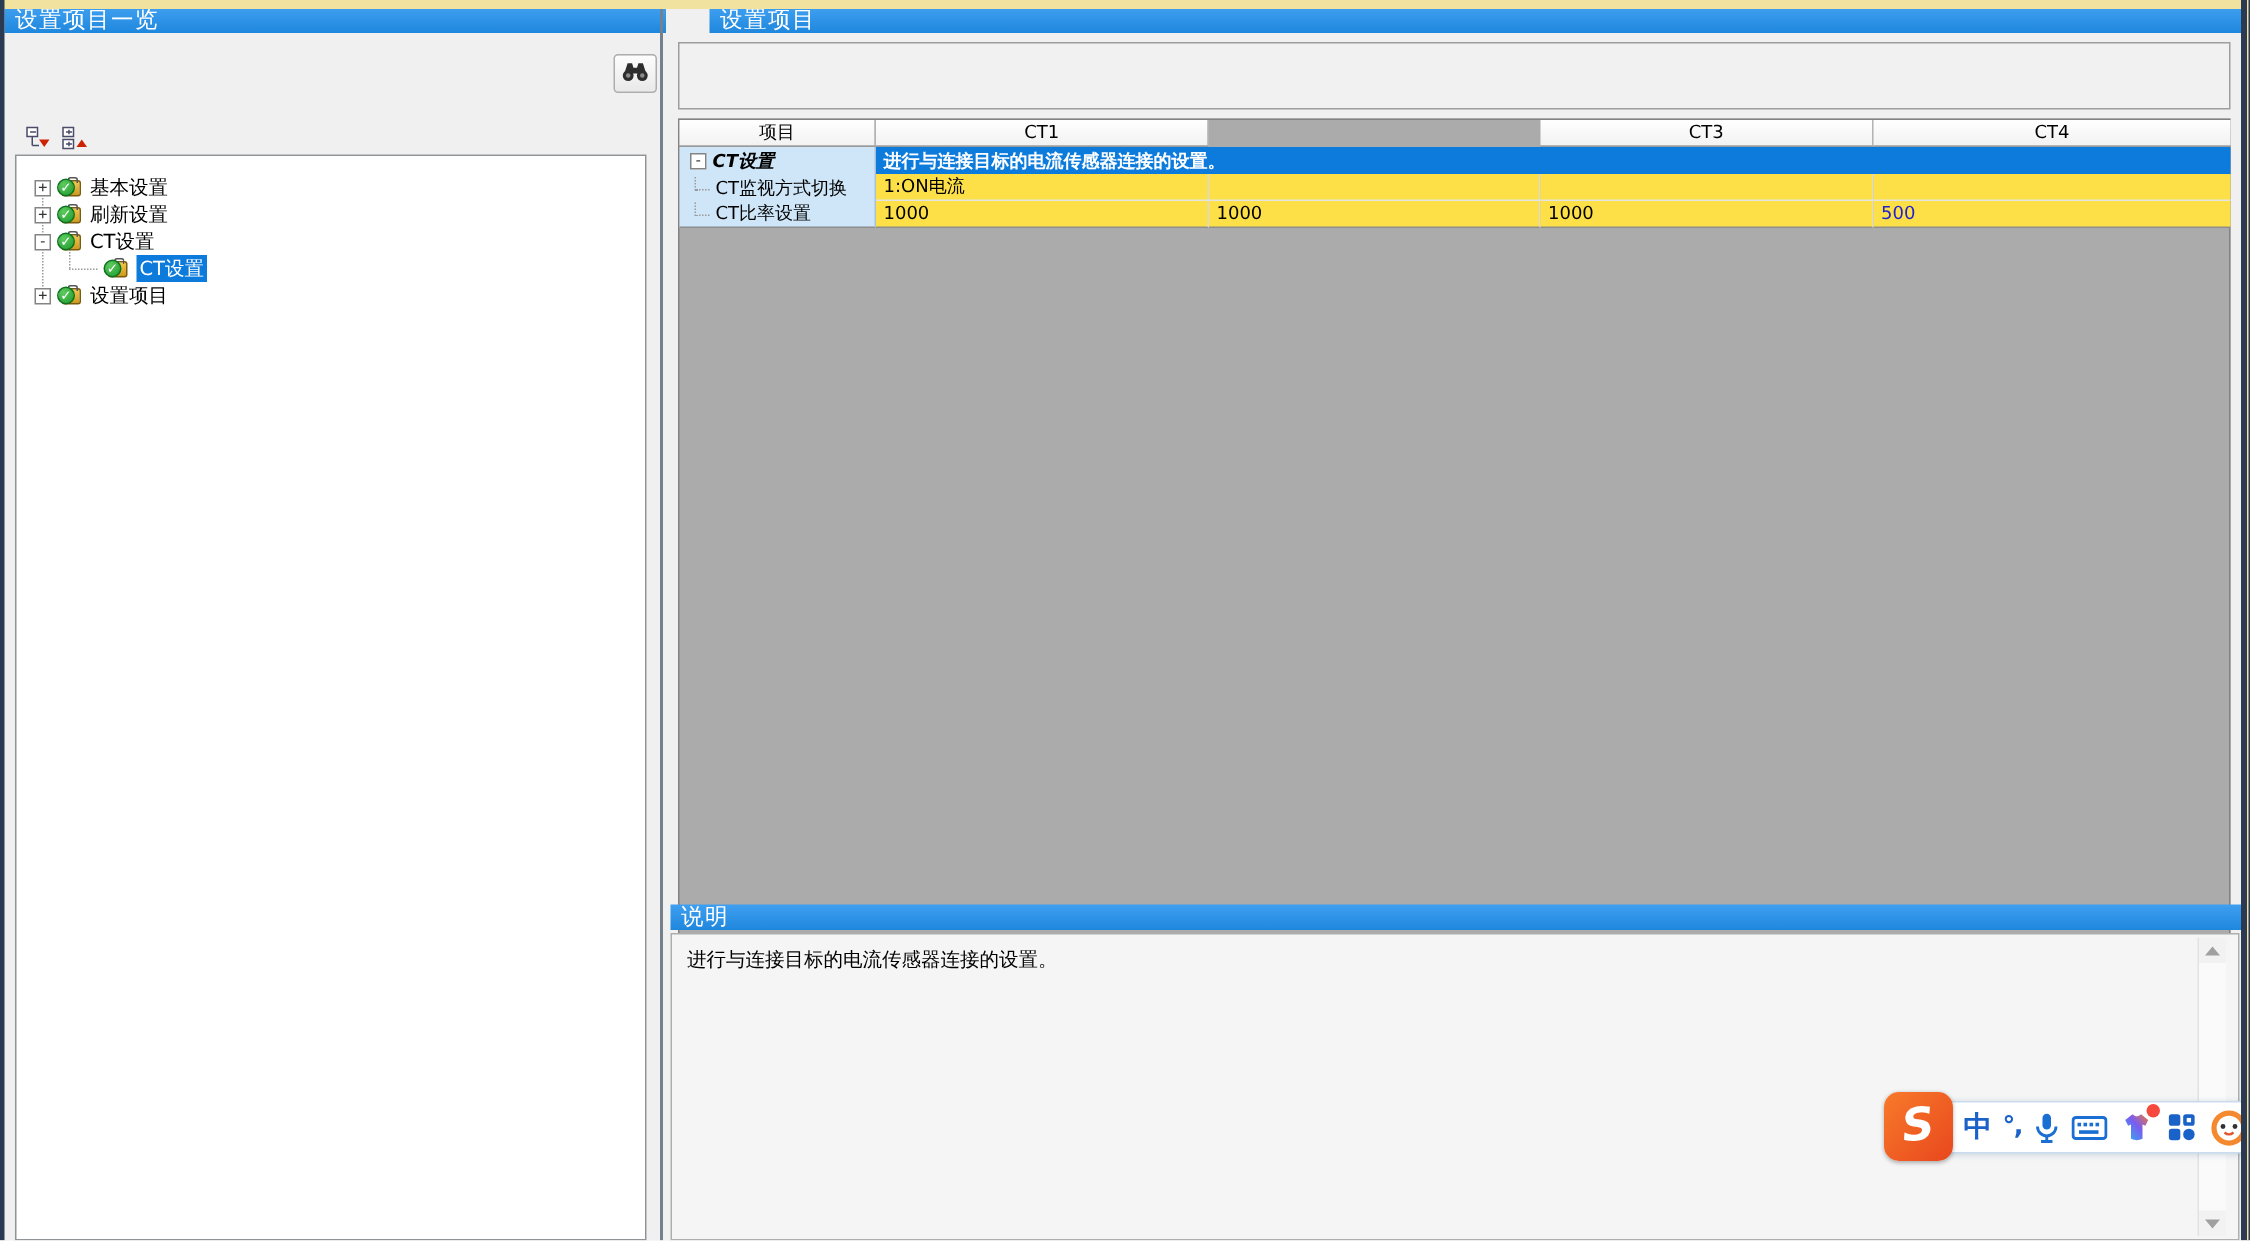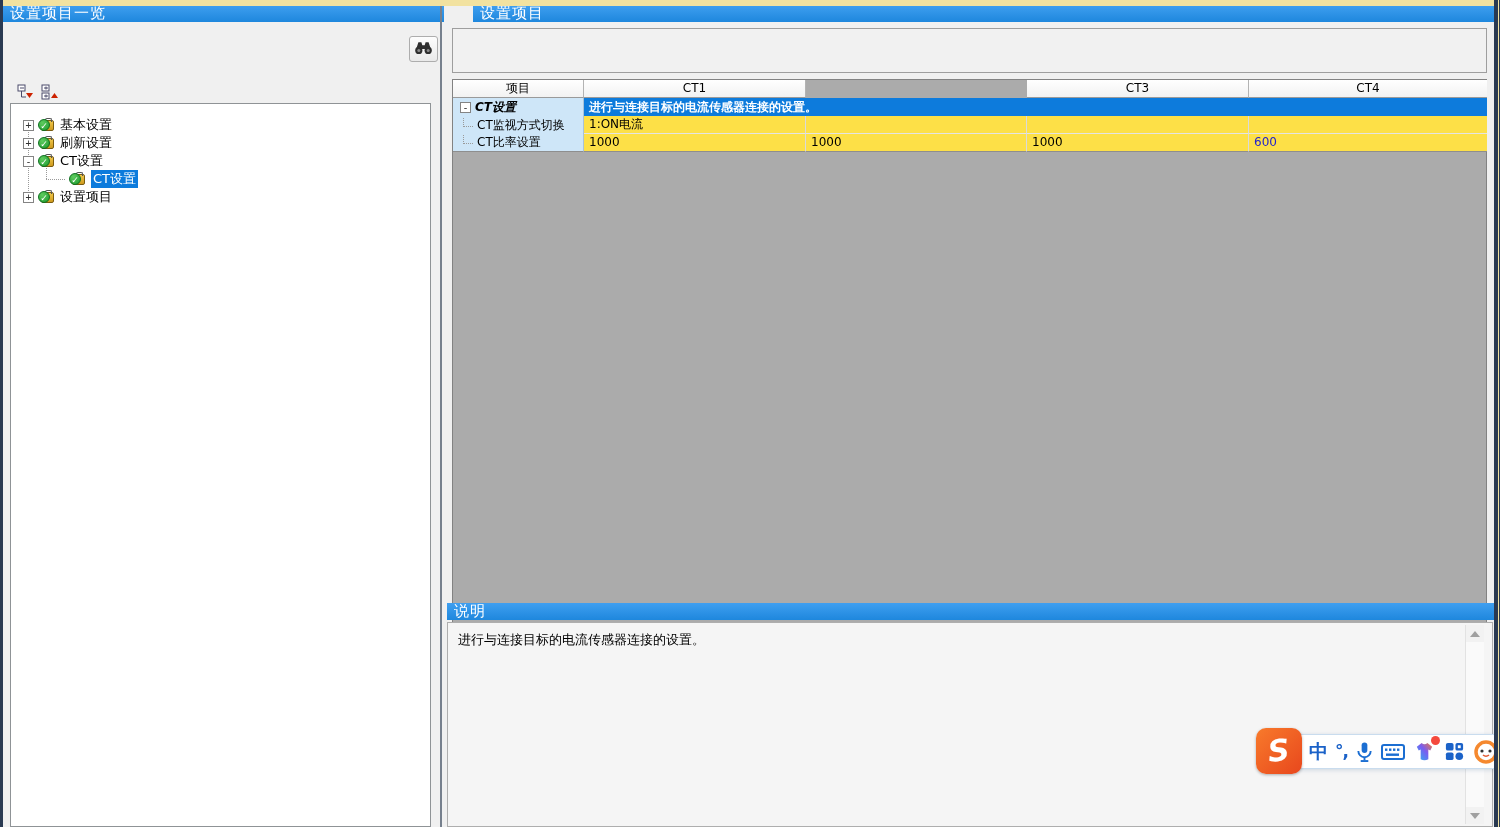--- a/index.html
+++ b/index.html
@@ -249,21 +249,21 @@
     </div>
 
     <div class="grow row3">
       <div class="cell lcell" style="width:131px;align-items:center;">
         <span class="stub"></span>
         <span>CT比率设置</span>
       </div>
       <div class="cell vcell" style="width:222px;">1000</div>
       <div class="cell vcell" style="width:221px;">1000</div>
       <div class="cell vcell" style="width:222px;">1000</div>
-      <div class="cell vcell modified" style="width:238px;border-right:none;">600</div>
+      <div class="cell vcell modified" style="width:238px;border-right:none;">500</div>
     </div>
   </div>
 
   <div class="titlebar desc-title">说明</div>
   <div class="desc-body">
     <div class="desc-text">进行与连接目标的电流传感器连接的设置。</div>
     <div class="scrollbar">
       <div class="sb-btn sb-up">
           <span class="tri-up"></span>
         </div>

